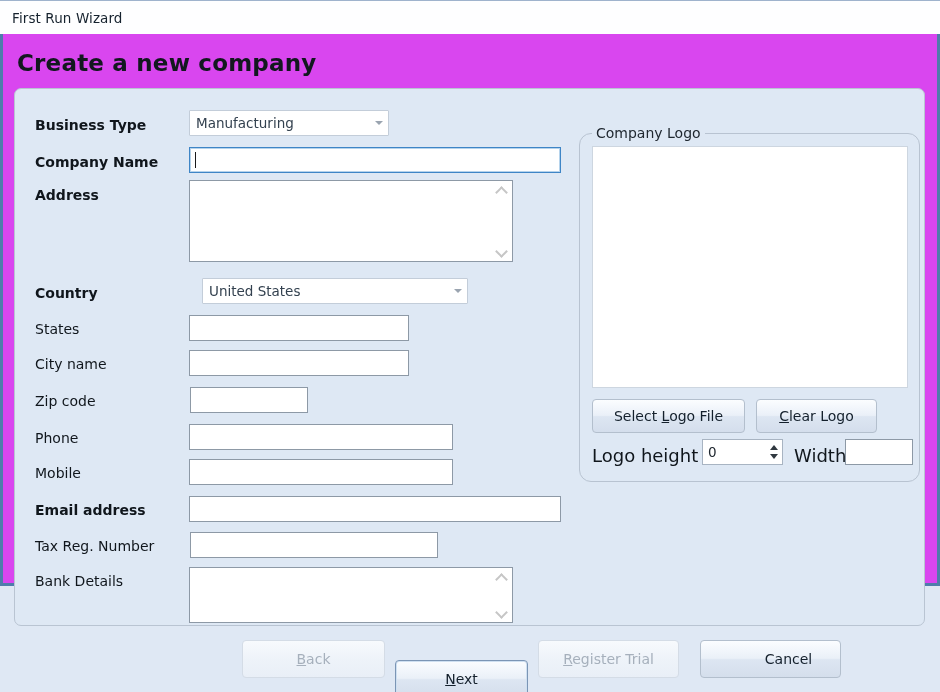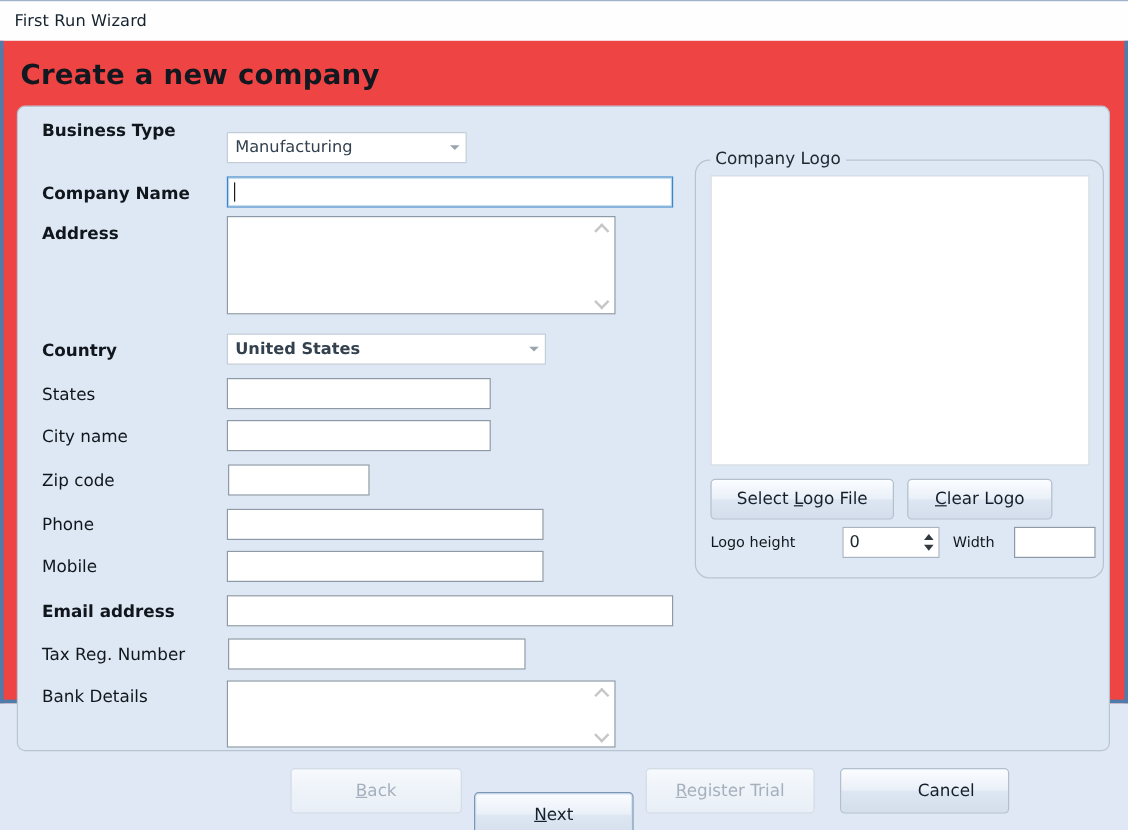--- a/index.html
+++ b/index.html
@@ -43,21 +43,21 @@
 
   #body-area {
     position: absolute;
     left: 0; top: 34px;
     width: 940px;
     height: 552px;
     box-sizing: border-box;
     border-left: 3px solid #4f7cab;
     border-right: 3px solid #4f7cab;
     border-bottom: 3px solid #4f7cab;
-    background: #ef4444;
+    background: #d946ef;
   }
 
   
   #page-heading {
     position: absolute;
     left: 14px;
     top: 16px;
     font-size: 23px;
     font-weight: bold;
     color: #12181f;
@@ -223,21 +223,21 @@
   .btn.disabled {
     color: #a6b0bc;
     background: linear-gradient(to bottom, #f7fafd 0%, #eef3f9 50%, #e9eff7 100%);
     border: 1px solid #d4dce6;
   }
   .btn u { text-decoration: underline; }
 
   
   .small-label {
     position: absolute;
-    font-size: 12px;
+    font-size: 18px;
     color: #10161c;
     white-space: nowrap;
   }
   .spinner {
     position: absolute;
     box-sizing: border-box;
     background: #ffffff;
     border: 1px solid #a8b4c2;
     display: flex;
     align-items: center;
@@ -283,21 +283,21 @@
   <div id="titlebar">
     <span id="titlebar-text">First Run Wizard</span>
   </div>
 
   <div id="body-area">
 
     <div id="page-heading">Create a new company</div>
 
     <div id="content-panel">
 
-      <div class="fld-label bold" style="left:20px; top:12px;">Business Type</div>
+      <div class="fld-label bold" style="left:20px; top:28px;">Business Type</div>
       <div class="combobox" style="left:174px; top:21px; width:200px; height:26px;">
         <span class="cb-text">Manufacturing</span>
         <span class="cb-arrow">
             <i></i>
           </span>
       </div>
 
       <div class="fld-label bold" style="left:20px; top:65px;">Company Name</div>
       <div class="textbox focused" style="left:174px; top:58px; width:372px; height:26px;">
         <span class="caret"></span>
@@ -305,21 +305,21 @@
 
       <div class="fld-label bold" style="left:20px; top:98px;">Address</div>
       <div class="textarea" style="left:174px; top:91px; width:324px; height:82px;">
         <div class="ta-scroll">
           <span class="chev up"></span>
           <span class="chev down"></span>
         </div>
       </div>
 
       <div class="fld-label bold" style="left:20px; top:196px;">Country</div>
-      <div class="combobox" style="left:174px; top:189px; width:266px; height:26px;font-weight:bold;">
+      <div class="combobox" style="left:187px; top:189px; width:266px; height:26px;">
         <span class="cb-text">United States</span>
         <span class="cb-arrow">
             <i></i>
           </span>
       </div>
 
       <div class="fld-label" style="left:20px; top:232px;">States</div>
       <div class="textbox" style="left:174px; top:226px; width:220px; height:26px;"></div>
 
       <div class="fld-label" style="left:20px; top:267px;">City name</div>

